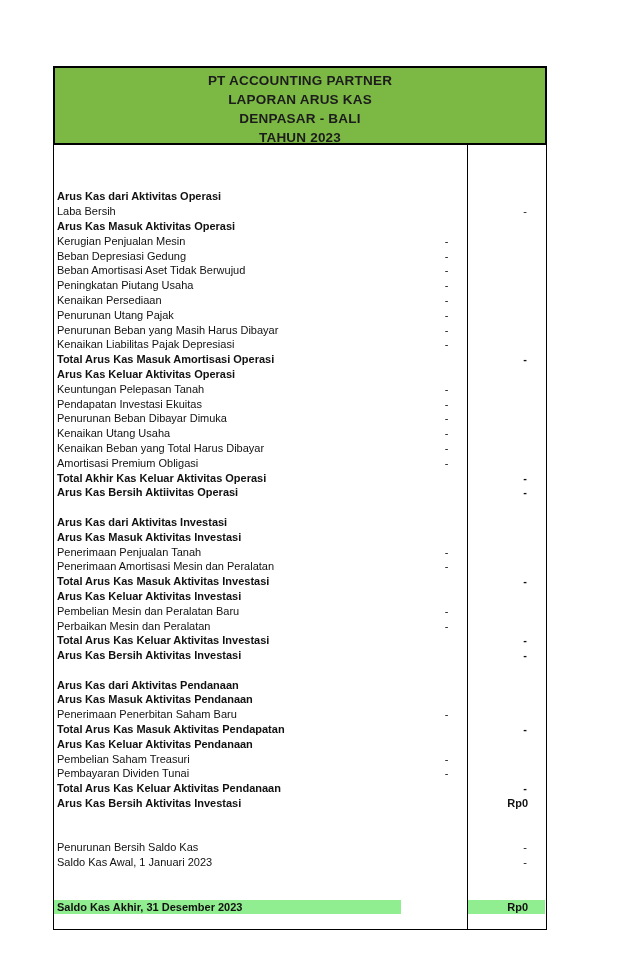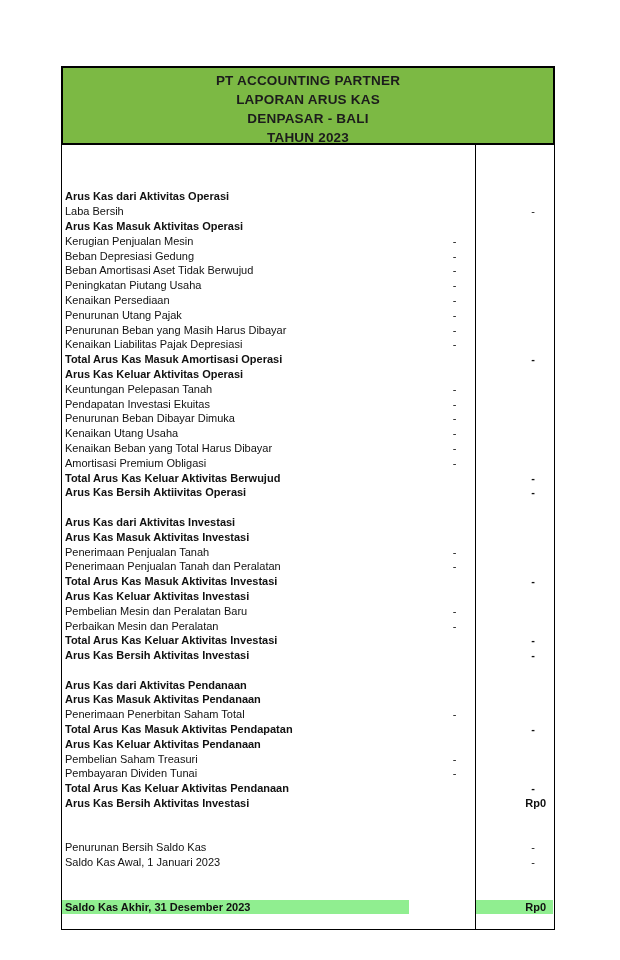--- a/index.html
+++ b/index.html
@@ -6,21 +6,21 @@
   html, body { width: 620px; height: 960px; }
   body {
     background: #ffffff;
     font-family: "Liberation Sans", sans-serif;
     position: relative;
     overflow: hidden;
     color: #111111;
   }
   .report {
     position: absolute;
-    left: 61px;
+    left: 53px;
     top: 66px;
     width: 494px;
   }
   .report-header {
     border: 2px solid #000000;
     height: 79px;
     text-align: center;
     font-weight: bold;
     font-size: 13.5px;
     line-height: 19px;
@@ -53,21 +53,21 @@
     line-height: 14.6px;
   }
   .c-label {
     width: 346.5px;
     padding-left: 3px;
     white-space: nowrap;
     overflow: hidden;
   }
   .c-amt { text-align: right; white-space: nowrap; }
   .c1 { width: 66px;   padding-right: 4px; }
-  .c2 { width: 78.5px; padding-right: 7px; }
+  .c2 { width: 78.5px; padding-right: 17px; }
   .v-dash { padding-right: 18px; }
   .t-section .c-label,
   .t-total .c-label,
   .t-total .c-amt,
   .t-highlight .c-label,
   .t-highlight .c-amt { font-weight: bold; }
   .t-highlight .c-label,
   .t-highlight .c2 { background: var(--hl, #90EE90); }
 </style>
 </head>
@@ -186,21 +186,21 @@
         <div class="c-label">Kenaikan Beban yang Total Harus Dibayar</div>
         <div class="c-amt c1 v-dash">-</div>
         <div class="c-amt c2"></div>
       </div>
       <div class="row t-item">
         <div class="c-label">Amortisasi Premium Obligasi</div>
         <div class="c-amt c1 v-dash">-</div>
         <div class="c-amt c2"></div>
       </div>
       <div class="row t-total">
-        <div class="c-label">Total Arus Kas Keluar Aktivitas Berwujud</div>
+        <div class="c-label">Total Akhir Kas Keluar Aktivitas Operasi</div>
         <div class="c-amt c1"></div>
         <div class="c-amt c2 v-dash">-</div>
       </div>
       <div class="row t-total">
         <div class="c-label">Arus Kas Bersih Aktiivitas Operasi</div>
         <div class="c-amt c1"></div>
         <div class="c-amt c2 v-dash">-</div>
       </div>
       <div class="row t-blank">
         <div class="c-label"></div>
@@ -216,21 +216,21 @@
         <div class="c-label">Arus Kas Masuk Aktivitas Investasi</div>
         <div class="c-amt c1"></div>
         <div class="c-amt c2"></div>
       </div>
       <div class="row t-item">
         <div class="c-label">Penerimaan Penjualan Tanah</div>
         <div class="c-amt c1 v-dash">-</div>
         <div class="c-amt c2"></div>
       </div>
       <div class="row t-item">
-        <div class="c-label">Penerimaan Penjualan Tanah dan Peralatan</div>
+        <div class="c-label">Penerimaan Amortisasi Mesin dan Peralatan</div>
         <div class="c-amt c1 v-dash">-</div>
         <div class="c-amt c2"></div>
       </div>
       <div class="row t-total">
         <div class="c-label">Total Arus Kas Masuk Aktivitas Investasi</div>
         <div class="c-amt c1"></div>
         <div class="c-amt c2 v-dash">-</div>
       </div>
       <div class="row t-section">
         <div class="c-label">Arus Kas Keluar Aktivitas Investasi</div>
@@ -266,21 +266,21 @@
         <div class="c-label">Arus Kas dari Aktivitas Pendanaan</div>
         <div class="c-amt c1"></div>
         <div class="c-amt c2"></div>
       </div>
       <div class="row t-section">
         <div class="c-label">Arus Kas Masuk Aktivitas Pendanaan</div>
         <div class="c-amt c1"></div>
         <div class="c-amt c2"></div>
       </div>
       <div class="row t-item">
-        <div class="c-label">Penerimaan Penerbitan Saham Total</div>
+        <div class="c-label">Penerimaan Penerbitan Saham Baru</div>
         <div class="c-amt c1 v-dash">-</div>
         <div class="c-amt c2"></div>
       </div>
       <div class="row t-total">
         <div class="c-label">Total Arus Kas Masuk Aktivitas Pendapatan</div>
         <div class="c-amt c1"></div>
         <div class="c-amt c2 v-dash">-</div>
       </div>
       <div class="row t-section">
         <div class="c-label">Arus Kas Keluar Aktivitas Pendanaan</div>

